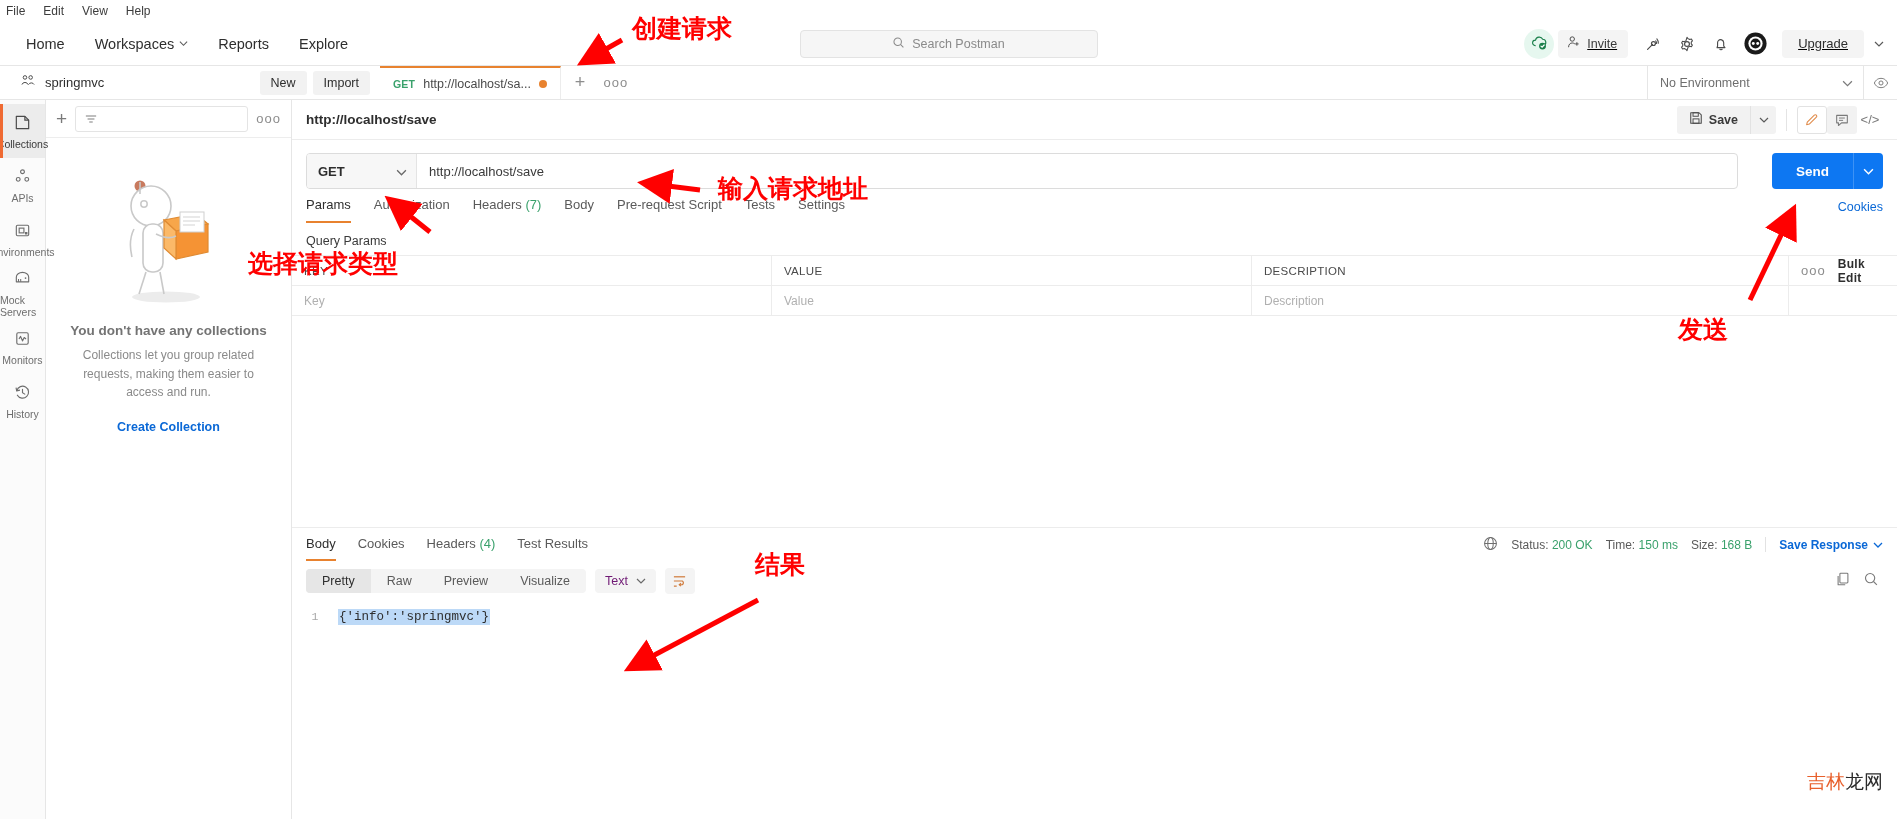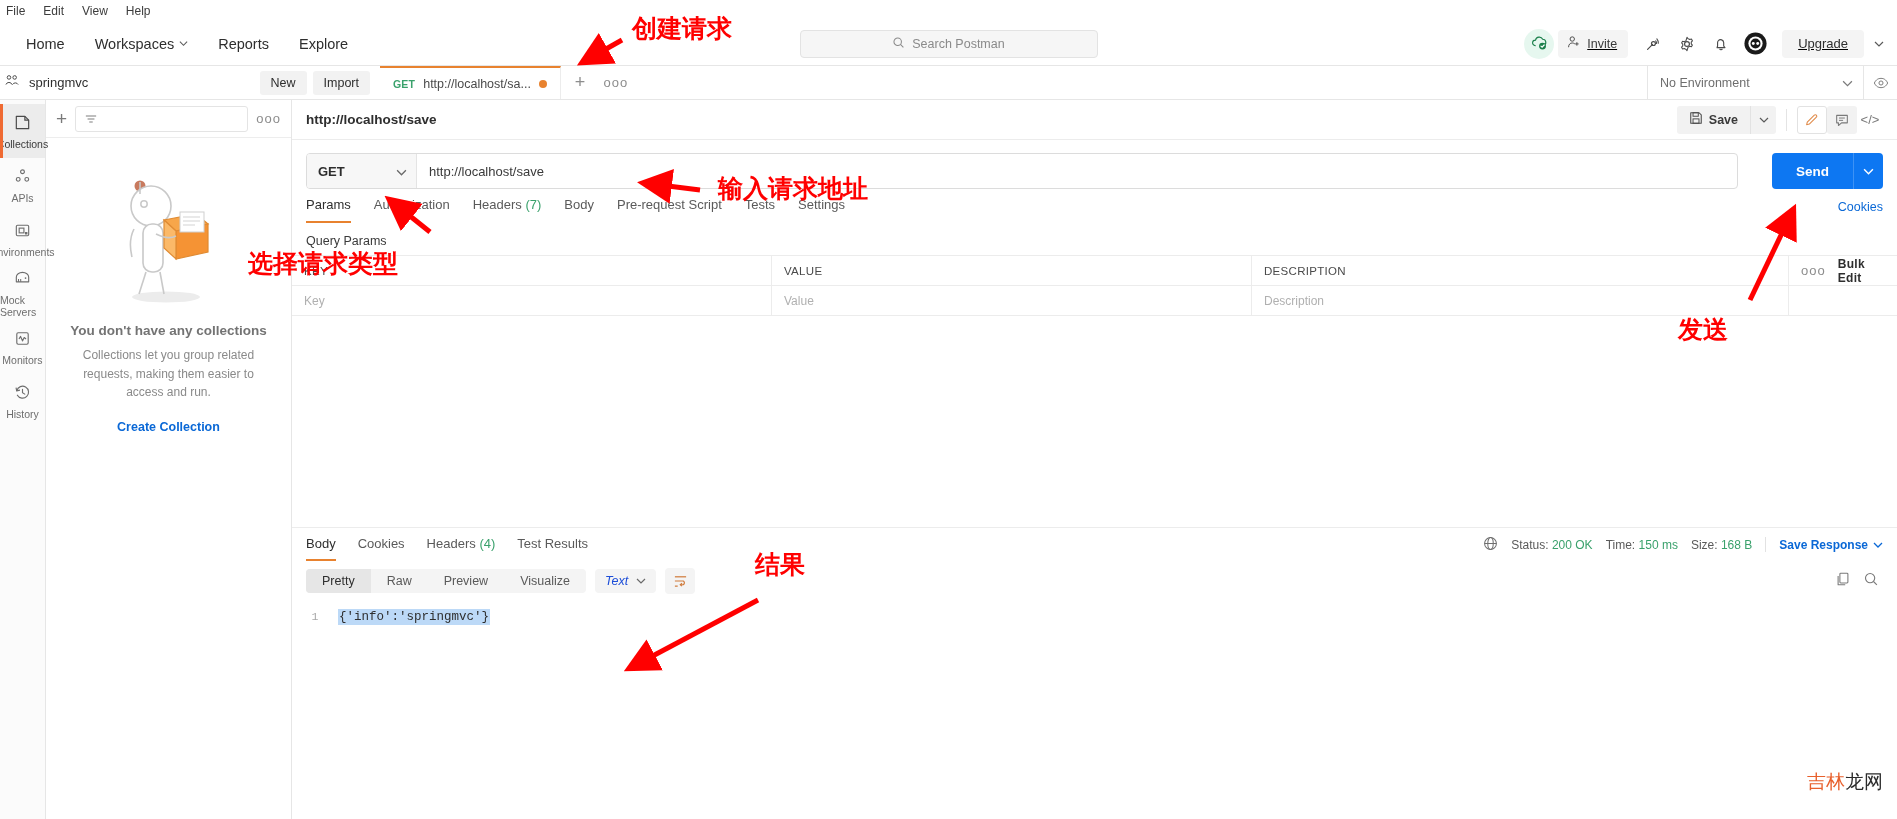--- a/index.html
+++ b/index.html
@@ -65,21 +65,21 @@
   }
 
   
   .wsbar {
     height: 34px; display: flex; align-items: center;
     border-bottom: 1px solid #e6e6e6; background: #fff;
     position: relative;
   }
   .ws-left {
     width: 380px; display: flex; align-items: center;
-    padding-left: 4px; gap: 9px; height: 100%;
+    padding-left: 20px; gap: 9px; height: 100%;
   }
   .ws-name { font-size: 13px; color: #2e2e2e; }
   .ws-buttons { margin-left: auto; display: flex; gap: 6px; padding-right: 10px; }
   .ws-btn {
     height: 24px; padding: 0 11px; background: #f2f2f2; border-radius: 3px;
     font-size: 12.5px; color: #2e2e2e; display: flex; align-items: center;
     cursor: pointer;
   }
 
   
@@ -246,21 +246,21 @@
   .resp-meta .v { color: #3aa16c; }
   .meta-sep { width: 1px; height: 15px; background: #e2e2e2; }
   .save-resp { color: #0a68d6; font-weight: bold; cursor: pointer; display: flex; align-items: center; gap: 5px; }
 
   .resp-sub { display: flex; align-items: center; padding: 7px 14px; gap: 9px; }
   .seg { display: flex; background: #f4f4f4; border-radius: 4px; overflow: hidden; }
   .seg-item { padding: 5px 16px; font-size: 12.5px; color: #5a5a5a; cursor: pointer; }
   .seg-item.active { background: #e6e6e6; color: #2e2e2e; }
   .fmt-sel {
     display: flex; align-items: center; gap: 8px; padding: 5px 10px;
-    background: #f4f4f4; border-radius: 4px; font-size: 12.5px; color: #1d4ed8; cursor: pointer; font-style: italic;
+    background: #f4f4f4; border-radius: 4px; font-size: 12.5px; color: #701a75; cursor: pointer;
   }
   .wrap-btn { width: 30px; height: 26px; background: #f4f4f4; border-radius: 4px;
     display: flex; align-items: center; justify-content: center; cursor: pointer; }
   .resp-tools { margin-left: auto; display: flex; gap: 12px; padding-right: 4px; }
 
   .resp-body { flex: 1; position: relative; padding-top: 8px; }
   .code-line { display: flex; align-items: center; font-family: "Liberation Mono", monospace; font-size: 12.5px; }
   .ln { width: 46px; text-align: center; color: #a8a8a8; font-size: 11.5px; }
   .code-text { background: #bcd9f7; color: #2e2e2e; padding: 1px 1px; white-space: pre; }
 

